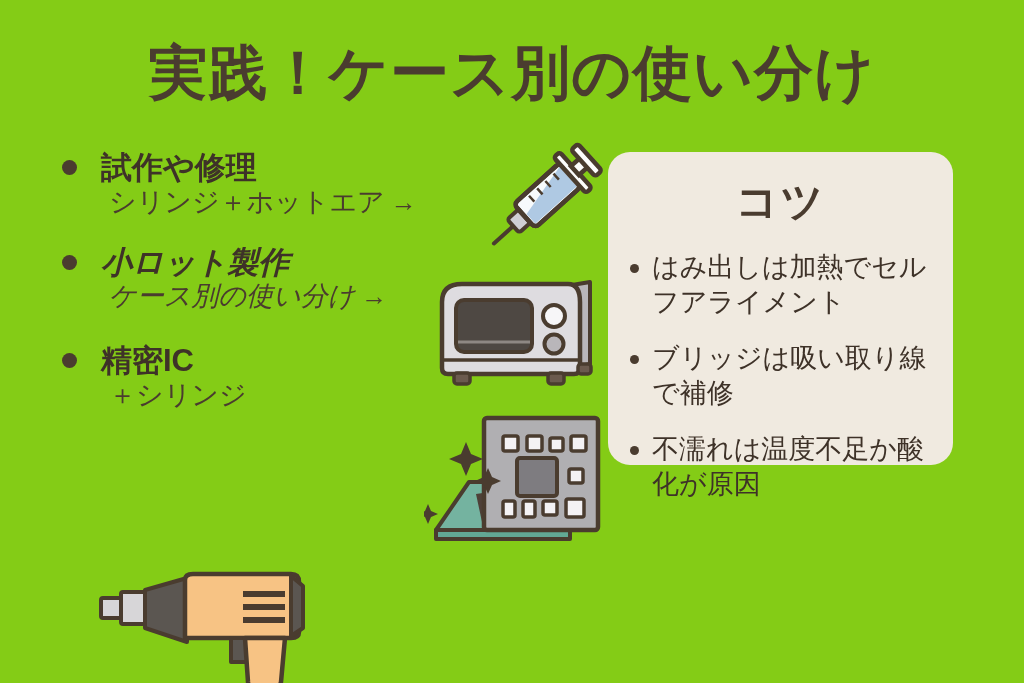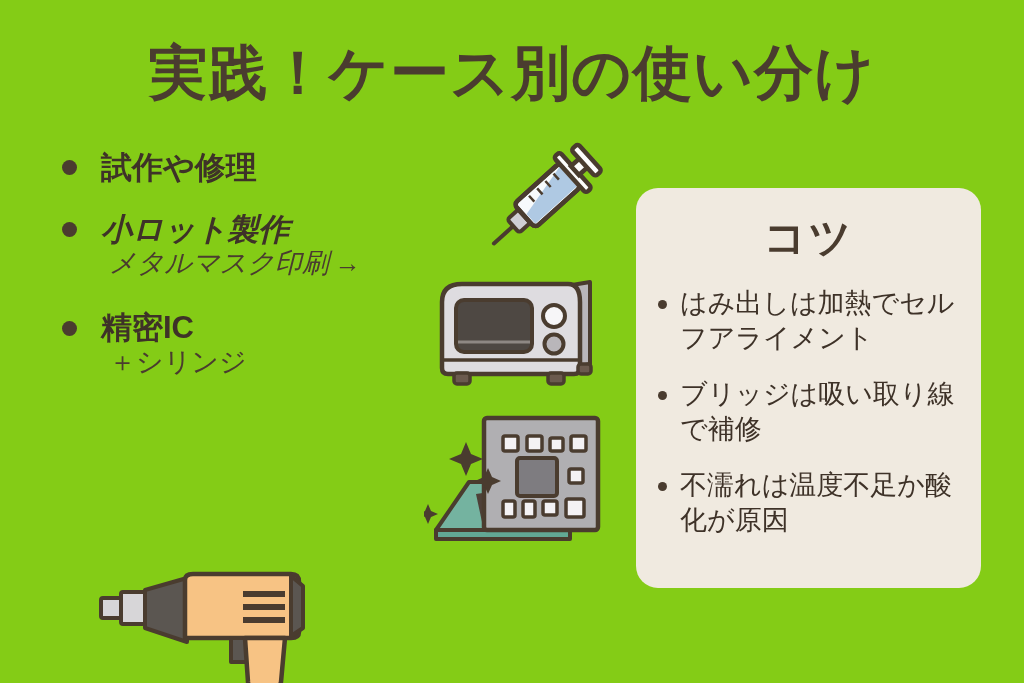--- a/index.html
+++ b/index.html
@@ -79,27 +79,26 @@
 
   
   .icon-abs { position: absolute; }
   #syringe-icon { left: 470px; top: 140px; }
   #oven-icon    { left: 428px; top: 272px; }
   #chip-icon    { left: 424px; top: 412px; }
 
   
   .tips-panel {
     position: absolute;
-    left: 636px;
+    left: 608px;
     top: 152px;
     width: 345px;
-    height: 400px;
+    height: 313px;
     background: #F0EAE0;
     border-radius: 22px;
-    margin-top: 36px;
   }
   .tips-title {
     text-align: center;
     font-size: 42px;
     font-weight: bold;
     color: #4A3C2F;
     margin-top: 22px;
     letter-spacing: 2px;
   }
   .tips-list {
@@ -146,29 +145,32 @@
 
   <div class="title">実践！ケース別の使い分け</div>
 
   <div class="left-col">
 
     <div class="case-block" style="margin-bottom:26px;">
       <div class="case-head">
         <span class="bullet-dot"></span>
         <span class="case-title">試作や修理</span>
       </div>
+      <div class="case-sub">
+        <span>シリンジ＋ホットエア</span><span class="arrow">→</span>
+      </div>
     </div>
 
     <div class="case-block" style="margin-bottom:30px;font-style:italic;">
       <div class="case-head">
         <span class="bullet-dot"></span>
         <span class="case-title">小ロット製作</span>
       </div>
       <div class="case-sub">
-        <span>メタルマスク印刷</span><span class="arrow">→</span>
+        <span>ケース別の使い分け</span><span class="arrow">→</span>
       </div>
     </div>
 
     <div class="case-block">
       <div class="case-head">
         <span class="bullet-dot"></span>
         <span class="case-title">精密IC</span>
       </div>
       <div class="case-sub">＋シリンジ</div>
     </div>

